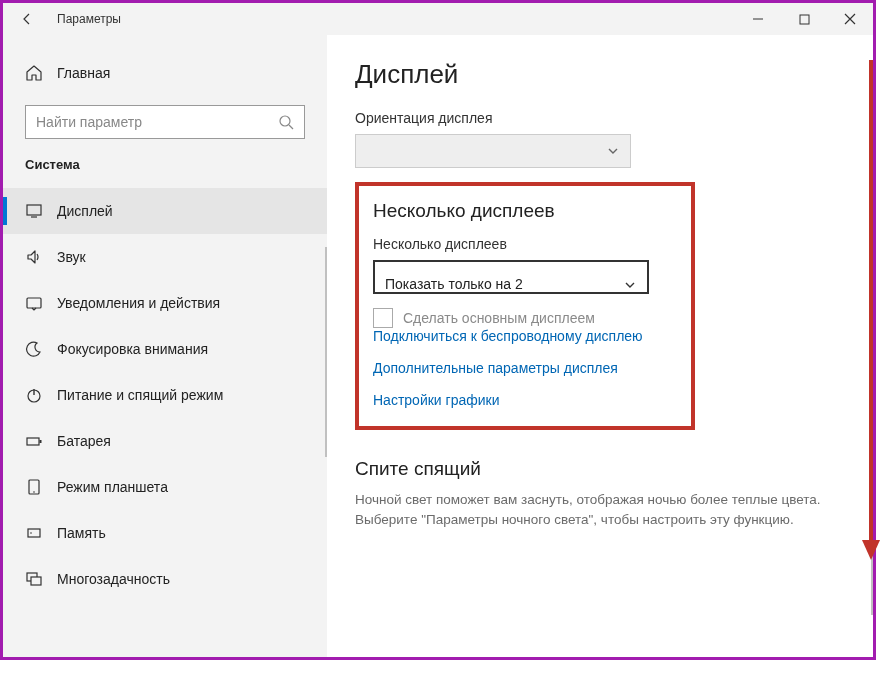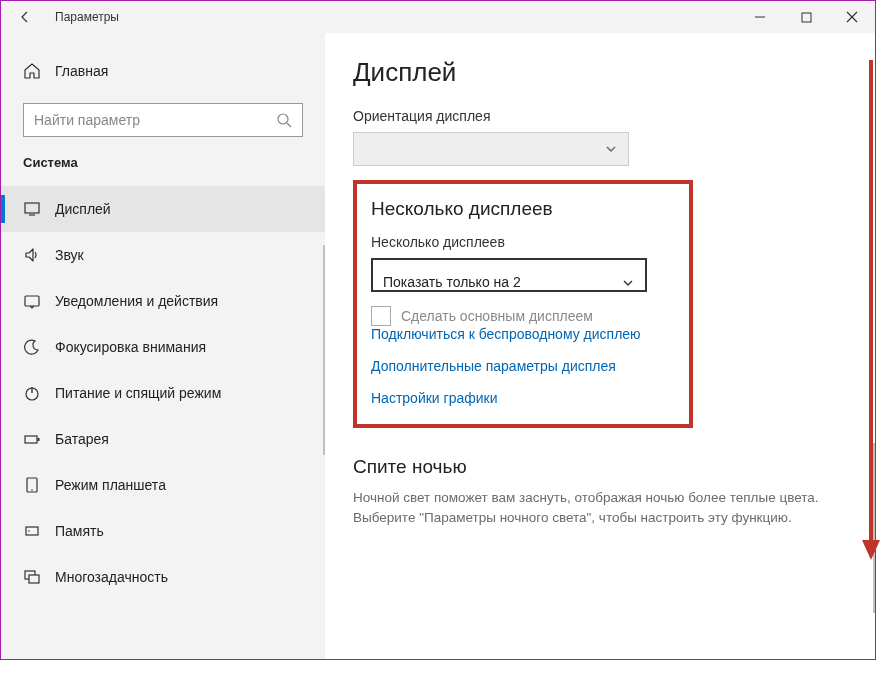--- a/index.html
+++ b/index.html
@@ -1,17 +1,17 @@
 <!DOCTYPE html>
 <html><head>
   <meta charset="utf-8">
   <style>
     * { box-sizing: border-box; margin: 0; padding: 0; }
     body { font-family: "Segoe UI", Tahoma, sans-serif; background: #fff; width: 882px; height: 679px; position: relative; overflow: hidden; }
-    .window { width: 876px; height: 660px; border: 1px solid #a21caf; background: #fff; display: flex; flex-direction: column; }
+    .window { width: 876px; height: 660px; border: 3px solid #a21caf; background: #fff; display: flex; flex-direction: column; }
     .titlebar { height: 32px; display: flex; align-items: center; background: #f3f3f3; }
     .titlebar-back { width: 48px; height: 32px; display:flex; align-items:center; justify-content:center; color:#333; }
     .titlebar-title { font-size: 12px; color: #333; padding-left: 6px; flex: 0 0 auto; }
     .titlebar-spacer { flex: 1; }
     .titlebar-btn { width: 46px; height: 32px; display:flex; align-items:center; justify-content:center; color:#333; }
     .body { flex:1; display:flex; overflow:hidden; }
     .sidebar { width: 324px; background:#f3f3f3; padding-top: 18px; display:flex; flex-direction:column; position:relative; }
     .home-row { display:flex; align-items:center; height:40px; padding-left:22px; gap:14px; color:#222; font-size:14px; }
     .home-row svg, .nav-item svg { flex:0 0 auto; }
     .searchbox { margin: 12px 22px 18px 22px; height:34px; border:1px solid #999; background:#fff; display:flex; align-items:center; padding:0 10px; color:#777; font-size:14px; }
@@ -175,21 +175,21 @@
         </div>
         <div class="checkbox-row">
           <div class="checkbox-box"></div>
           <span>Сделать основным дисплеем</span>
         </div>
         <a class="link">Подключиться к беспроводному дисплею</a>
         <a class="link">Дополнительные параметры дисплея</a>
         <a class="link">Настройки графики</a>
       </div>
 
-      <div class="sleep-title">Спите ночью</div>
+      <div class="sleep-title">Спите спящий</div>
       <div class="sleep-text">Ночной свет поможет вам заснуть, отображая ночью более теплые цвета. Выберите "Параметры ночного света", чтобы настроить эту функцию.</div>
 
       <div class="content-scroll-ind"></div>
     </div>
   </div>
 </div>
 
 <div class="arrow-annot">
   <div class="arrow-line"></div>
   <div class="arrow-head"></div>

